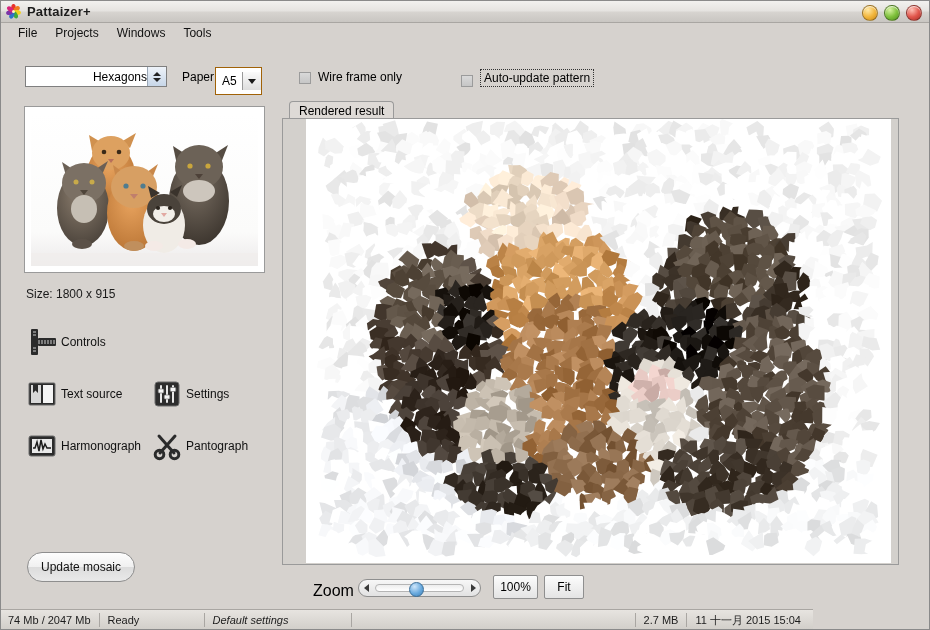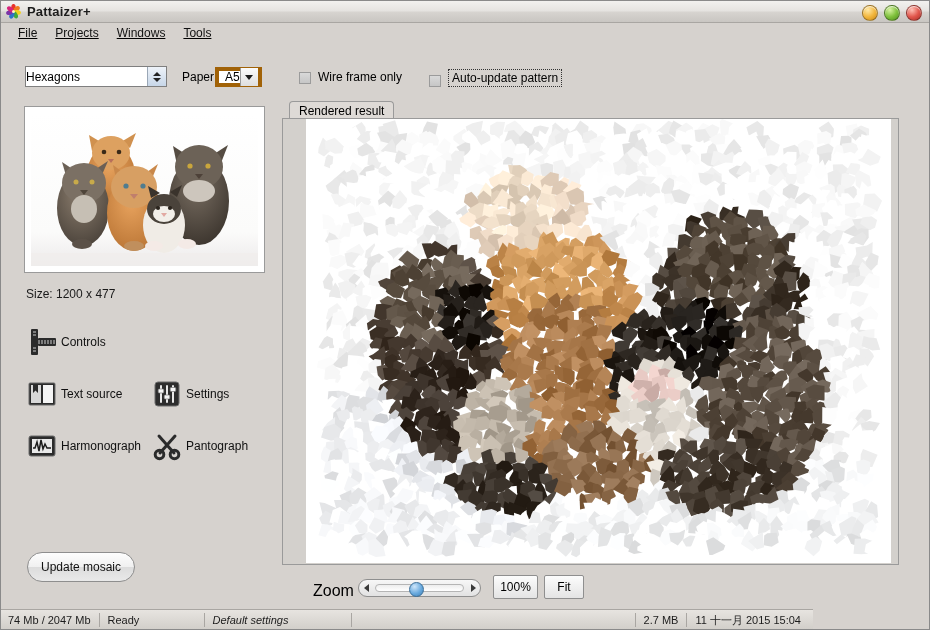--- a/index.html
+++ b/index.html
@@ -22,39 +22,39 @@
   .app-title{font-size:13px;font-weight:bold;color:#1c1c1c;letter-spacing:.2px;}
   .winbtns{position:absolute;right:7px;top:4px;display:flex;gap:6px;}
   .winbtn{width:14px;height:14px;border-radius:50%;border:1px solid rgba(0,0,0,.32);
      box-shadow:inset 0 1px 1px rgba(255,255,255,.75);}
   .wb-min{background:radial-gradient(circle at 35% 28%,#ffe9a8 0%,#f2b63c 52%,#c98716 100%);}
   .wb-max{background:radial-gradient(circle at 35% 28%,#d8f3a2 0%,#7fc13c 52%,#4e8a1c 100%);}
   .wb-close{background:radial-gradient(circle at 35% 28%,#ffc0b4 0%,#e1564c 52%,#a82c24 100%);}
 
   
   .menubar{position:absolute;left:0;top:22px;width:928px;height:20px;
-    background:#d6d2ce;display:flex;align-items:center;padding-left:8px;box-sizing:border-box;text-decoration:underline;}
+    background:#d6d2ce;display:flex;align-items:center;padding-left:8px;box-sizing:border-box;}
   .menu-item{padding:2px 9px;font-size:12px;color:#111;cursor:default;}
 
   
   .toolbar{position:absolute;left:0;top:44px;width:928px;height:46px;}
   .combo{position:absolute;left:24px;top:21px;width:142px;height:21px;
     background:#fff;border:1px solid #7f7f7f;box-sizing:border-box;
     display:flex;align-items:center;}
-  .combo-text{padding-left:0;font-size:12px;flex:1;}
+  .combo-text{padding-left:10px;font-size:12px;flex:1;text-align:right;}
   .spin{width:18px;height:19px;margin:0 0 0 0;
     background:linear-gradient(to bottom,#eef3f9,#c7d6e8);
     border-left:1px solid #9aa7b6;
     display:flex;flex-direction:column;align-items:center;justify-content:center;gap:2px;}
   .spin .ar{width:0;height:0;border-left:4px solid transparent;border-right:4px solid transparent;}
   .spin .up{border-bottom:4px solid #222;}
   .spin .dn{border-top:4px solid #222;}
   .paper-label{position:absolute;left:181px;top:25px;font-size:12px;}
-  .paper-combo{position:absolute;left:214px;top:22px;width:47px;height:20px;
-     background:#fff;border:4px solid #a16207;box-sizing:border-box;display:flex;align-items:center;}
+  .paper-combo{position:absolute;left:214px;top:22px;width:47px;height:28px;
+     background:#fff;border:1px solid #a16207;box-sizing:border-box;display:flex;align-items:center;}
   .paper-combo .pc-text{padding-left:6px;font-size:12px;flex:1;}
   .pc-btn{width:18px;height:18px;background:linear-gradient(to bottom,#fbfbfb,#dedede);
      border-left:1px solid #9a9a9a;display:flex;align-items:center;justify-content:center;}
   .pc-btn i{display:block;width:0;height:0;border-left:4px solid transparent;
      border-right:4px solid transparent;border-top:5px solid #1a1a1a;}
 
   .chk-wrap{position:absolute;display:flex;align-items:flex-end;gap:7px;}
   .chk{width:12px;height:12px;background:linear-gradient(to bottom,#d9d9d9,#c6c6c6);
      border:1px solid #9b9b9b;box-sizing:border-box;}
   .chk-label{font-size:12px;}
@@ -171,21 +171,21 @@
       <span class="pc-btn">
         <i></i>
       </span>
     </div>
 
     <div class="chk-wrap" style="left:298px;top:25px;">
       <span class="chk"></span>
       <span class="chk-label">Wire frame only</span>
     </div>
 
-    <div class="chk-wrap" style="left:408px;top:24px;padding-left:20px;">
+    <div class="chk-wrap" style="left:440px;top:24px;padding-left:20px;">
       <span class="chk"></span>
       <span class="chk-label focusbox">Auto-update pattern</span>
     </div>
   </div>
 
   <div class="thumb-frame">
     <svg width="227" height="153" viewBox="0 0 227 153">
       <defs>
         <linearGradient id="bgw" x1="0" y1="0" x2="0" y2="1">
           <stop offset="0%" stop-color="#ffffff"></stop>
@@ -251,21 +251,21 @@
       <path d="M130 100 L136 100 L133 104 Z" fill="#e2a9a2"></path>
 
       <ellipse cx="123" cy="133" rx="9" ry="5" fill="#f4eae6"></ellipse>
       <ellipse cx="156" cy="131" rx="9" ry="5" fill="#f4eae6"></ellipse>
       <ellipse cx="51" cy="131" rx="10" ry="5" fill="#5b5148"></ellipse>
       <ellipse cx="103" cy="133" rx="10" ry="5" fill="#c08f5d"></ellipse>
       <rect x="0" y="140" width="227" height="13" fill="#f0eeec" opacity="0.75"></rect>
     </svg>
   </div>
 
-  <div class="size-label">Size: 1200 x 477</div>
+  <div class="size-label">Size: 1800 x 915</div>
 
   <div class="tools-grid">
 
     <div class="tool-row">
       <div class="tool-cell">
         <span class="tool-ico">
           <svg width="34" height="34" viewBox="0 0 34 34">
             <rect x="6" y="4" width="7" height="26" rx="1" fill="#2b2b2b"></rect>
             <rect x="13" y="13" width="18" height="8" rx="1" fill="#2b2b2b"></rect>
             <g stroke="#cfcfcf" stroke-width="1">

